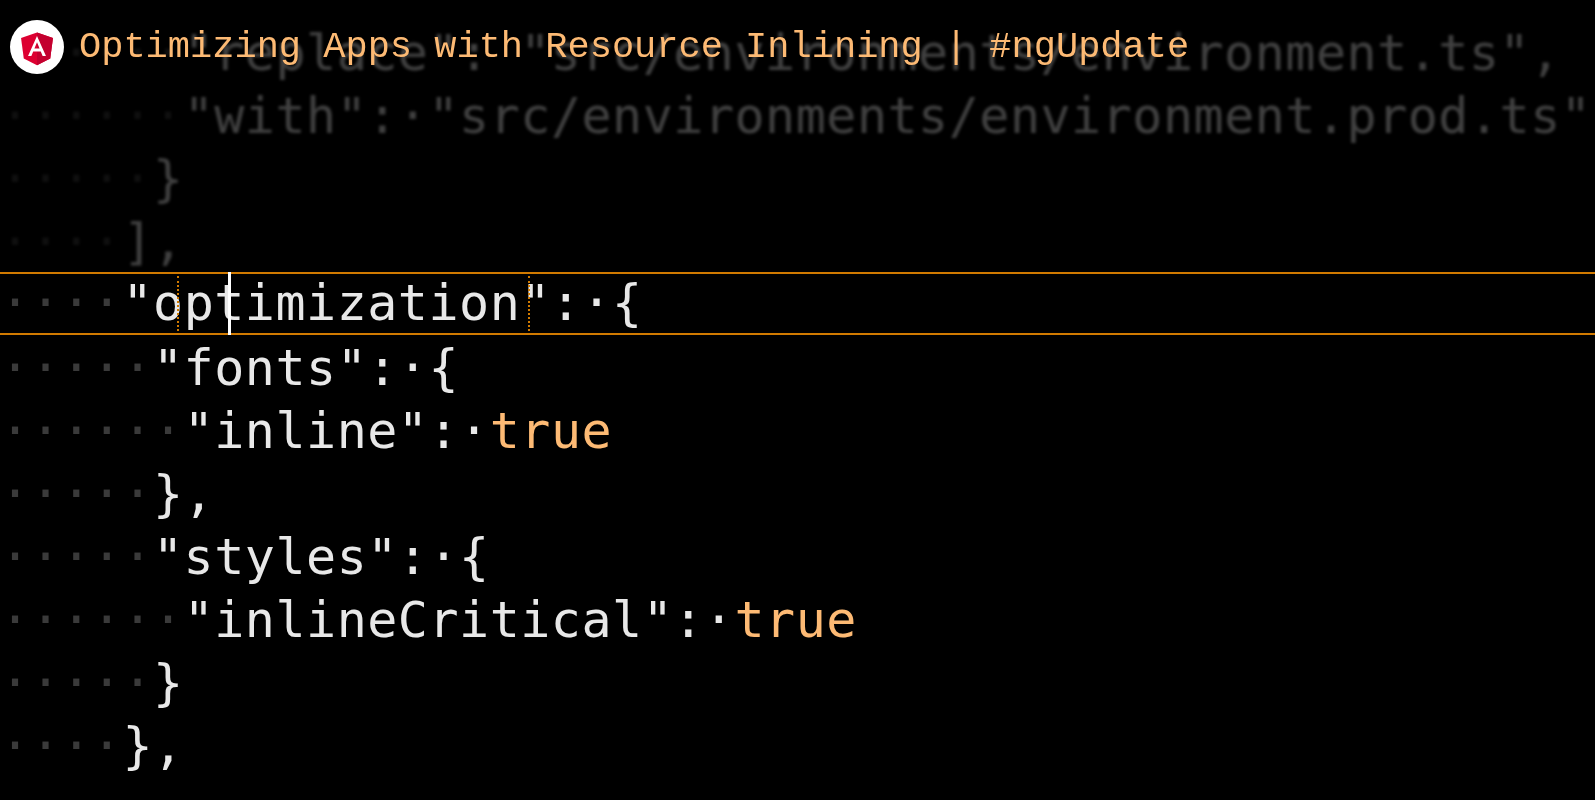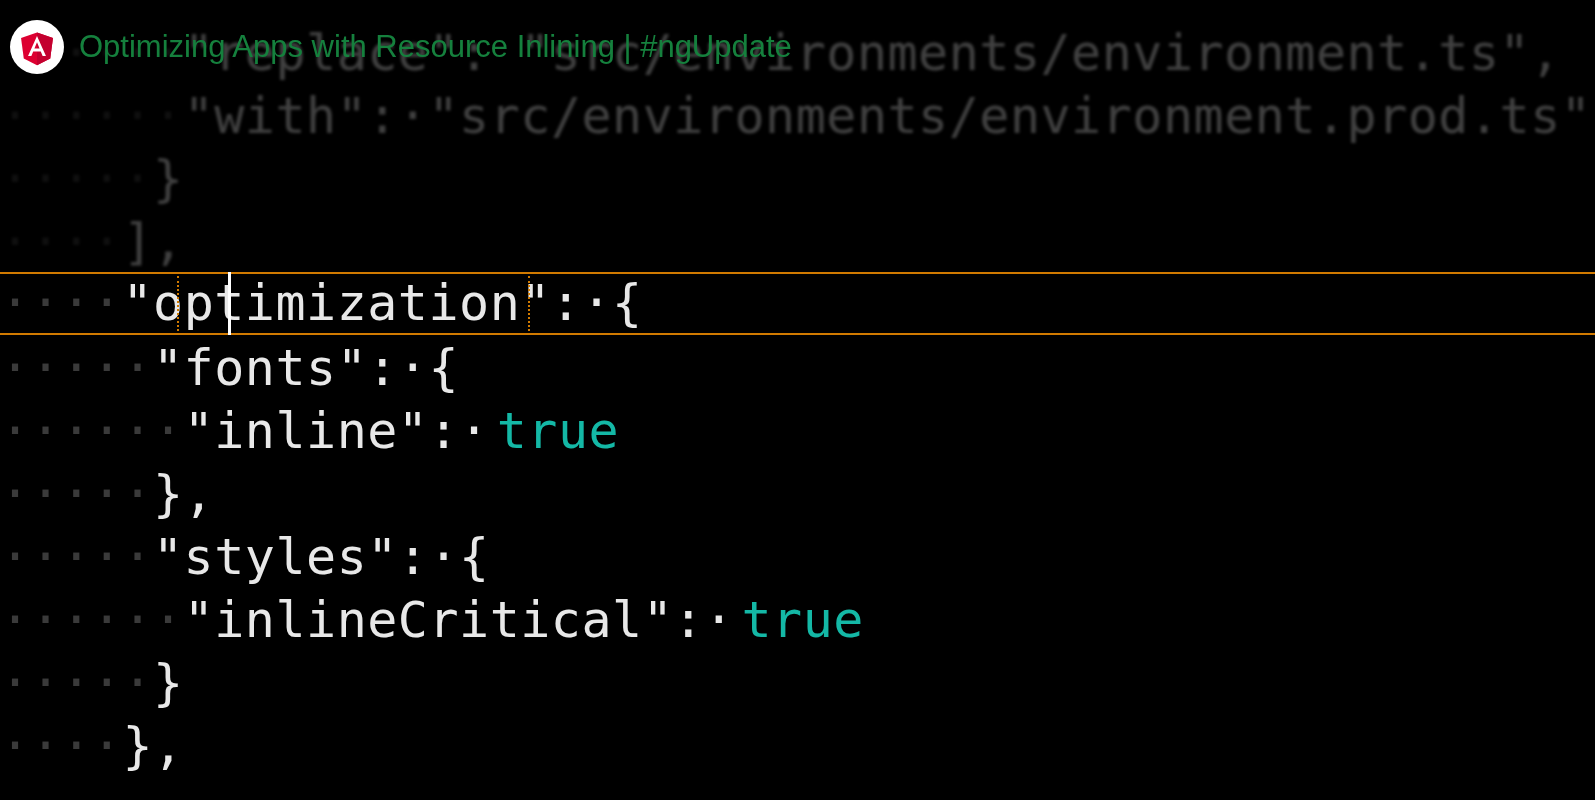--- a/index.html
+++ b/index.html
@@ -32,23 +32,23 @@
       display: flex;
       align-items: center;
       justify-content: center;
       position: relative;
     }
     .angular-shield {
       width: 38px;
       height: 40px;
     }
     .title-text {
-      color: #15803d;
-      font-family: Liberation Sans, sans-serif;
-      font-size: 31px;
+      color: #fdba74;
+      font-family: Liberation Mono, monospace;
+      font-size: 37px;
       font-weight: 400;
     }
     .editor {
       position: absolute;
       top: 0;
       left: 0;
       width: 100%;
       height: 100%;
     }
     .code-line {
@@ -62,22 +62,21 @@
       letter-spacing: 0.5px;
     }
     .indent-dots {
       color: #3a3a3a;
     }
     .faded {
       opacity: 0.28;
       filter: blur(1.5px);
     }
     .boolean-val {
-      color: #14b8a6;
-      margin-left: 7px;
+      color: #fdba74;
     }
     .highlight-line {
       position: absolute;
       left: 0;
       width: 100%;
       height: 63px;
       border-top: 2px solid #d17a00;
       border-bottom: 2px solid #d17a00;
       box-sizing: border-box;
     }

